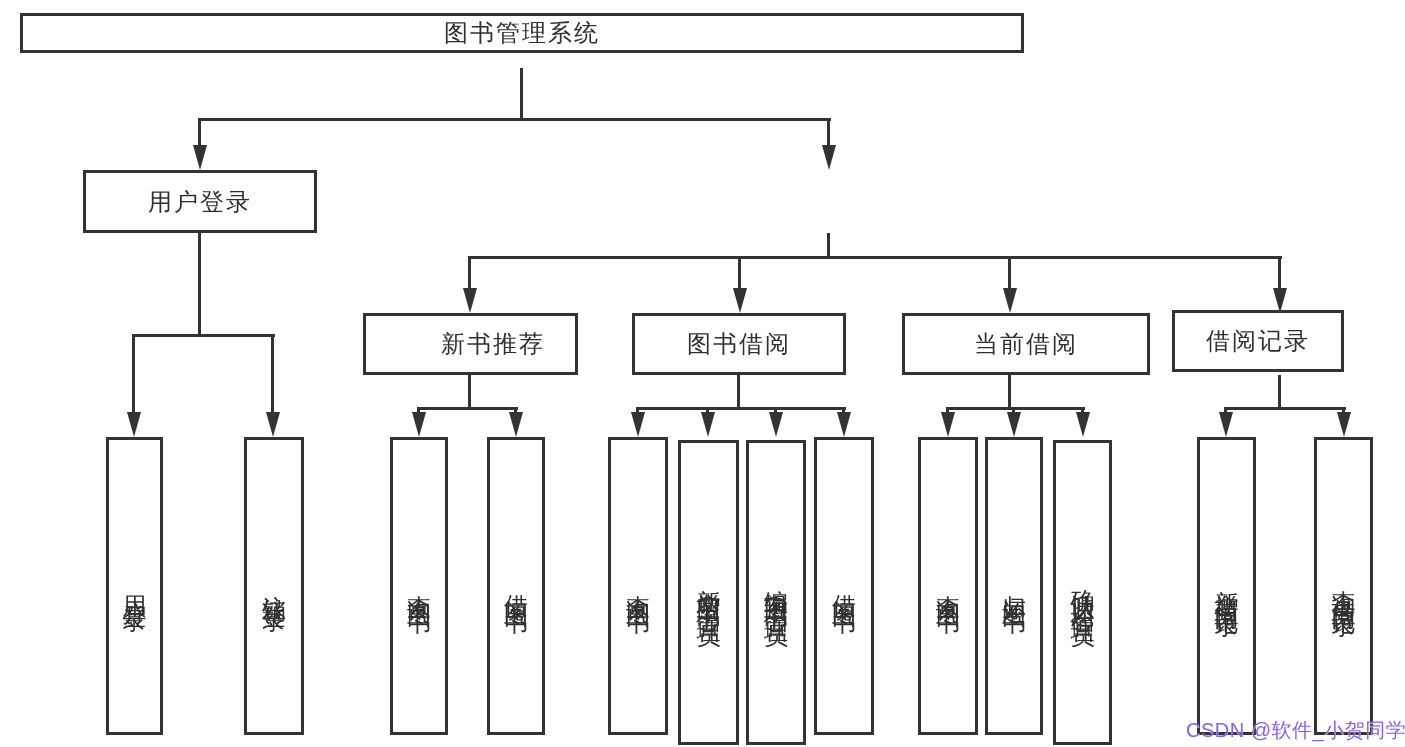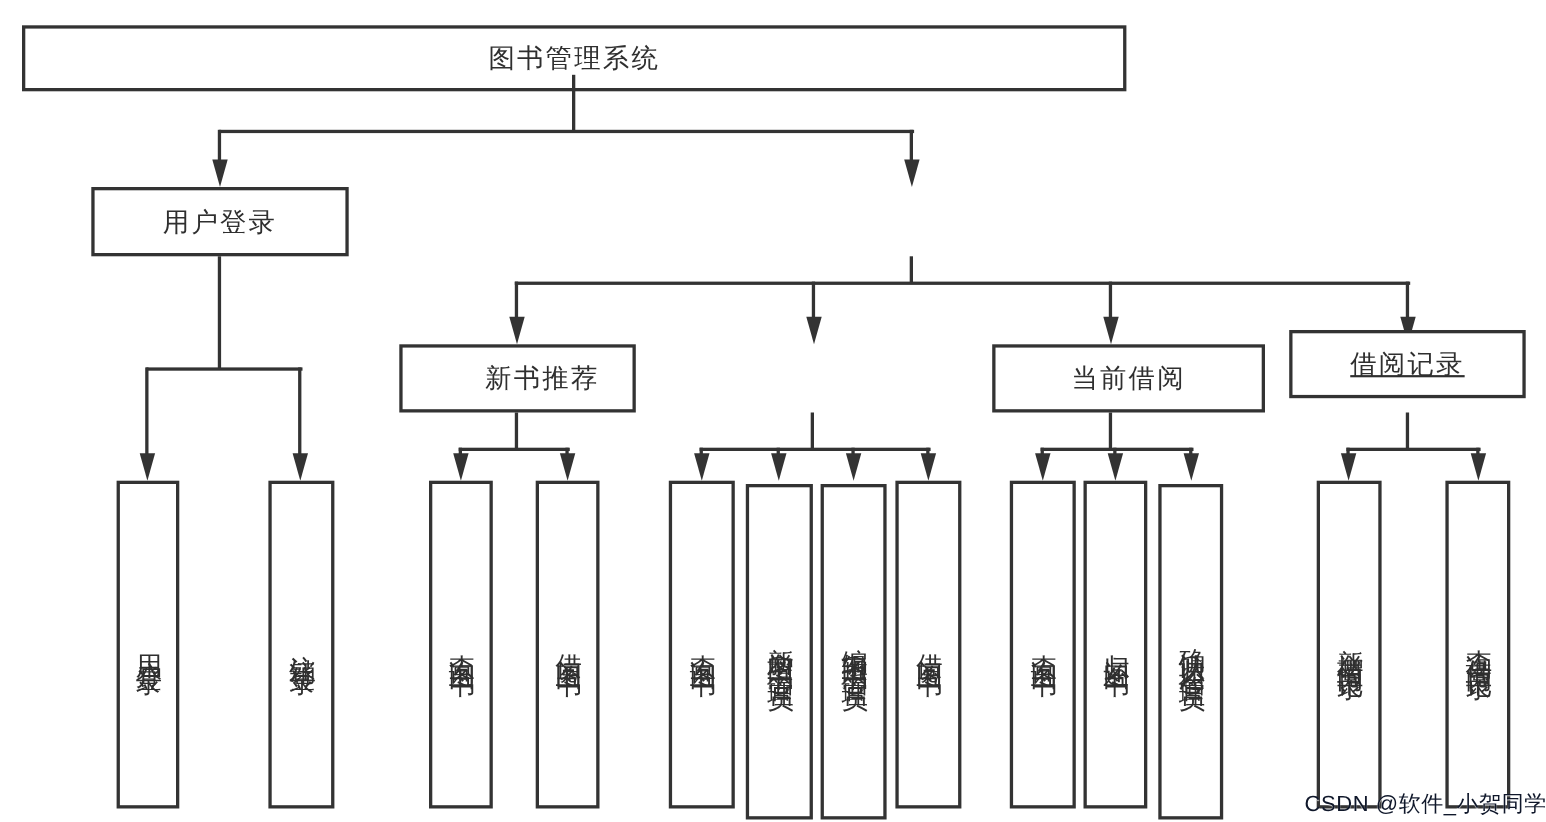--- a/index.html
+++ b/index.html
@@ -26,30 +26,30 @@
   }
   .vline{position:absolute;width:3px;background:#333333;}
   .hline{position:absolute;height:3px;background:#333333;}
   .arrow{
     position:absolute;width:0;height:0;
     border-left:7px solid transparent;border-right:7px solid transparent;
     border-top:25px solid #333333;
   }
   .watermark{
     position:absolute;left:1186px;top:717px;z-index:6;
-    font-size:20px;color:#0f172a;letter-spacing:0.5px;white-space:nowrap;
+    font-size:20px;color:#8b5cf6;letter-spacing:0.5px;white-space:nowrap;
     text-shadow:0 1px 1px rgba(255,255,255,0.85);
   }
 </style>
 </head>
 <body>
 
 <div class="canvas">
 
-  <div class="hbox" style="left:20px;top:23px;width:1004px;height:60px;text-align:right;">图书管理系统</div>
+  <div class="hbox" style="left:20px;top:13px;width:1004px;height:40px;text-align:right;">图书管理系统</div>
 
   <div class="vline" style="left:520px;top:68px;height:52px;"></div>
   <div class="hline" style="left:199px;top:118px;width:632px;"></div>
   <div class="vline" style="left:198px;top:118px;height:30px;"></div>
   <div class="vline" style="left:827px;top:118px;height:30px;"></div>
   <div class="arrow" style="left:193px;top:145px;"></div>
   <div class="arrow" style="left:822px;top:145px;"></div>
 
   <div class="hbox" style="left:83px;top:170px;width:234px;height:63px;">用户登录</div>
 
@@ -65,22 +65,23 @@
   <div class="vline" style="left:468px;top:256px;height:33px;"></div>
   <div class="vline" style="left:738px;top:256px;height:33px;"></div>
   <div class="vline" style="left:1008px;top:256px;height:33px;"></div>
   <div class="vline" style="left:1278px;top:256px;height:33px;"></div>
   <div class="arrow" style="left:463px;top:288px;"></div>
   <div class="arrow" style="left:733px;top:288px;"></div>
   <div class="arrow" style="left:1003px;top:288px;"></div>
   <div class="arrow" style="left:1273px;top:288px;"></div>
 
   <div class="hbox" style="left:363px;top:313px;width:215px;height:62px;padding-left:45px;">新书推荐</div>
+  <div class="hbox" style="left:632px;top:313px;width:214px;height:62px;">图书借阅</div>
   <div class="hbox" style="left:902px;top:313px;width:248px;height:62px;">当前借阅</div>
-  <div class="hbox" style="left:1172px;top:300px;width:215px;height:62px;text-decoration:underline;">借阅记录</div>
+  <div class="hbox" style="left:1172px;top:310px;width:172px;height:62px;">借阅记录</div>
 
   <div class="vline" style="left:468px;top:375px;height:34px;"></div>
   <div class="hline" style="left:417px;top:407px;width:101px;"></div>
   <div class="vline" style="left:417px;top:407px;height:8px;"></div>
   <div class="vline" style="left:514px;top:407px;height:8px;"></div>
   <div class="arrow" style="left:412px;top:412px;"></div>
   <div class="arrow" style="left:509px;top:412px;"></div>
 
   <div class="vline" style="left:737px;top:375px;height:34px;"></div>
   <div class="hline" style="left:636px;top:407px;width:210px;"></div>

